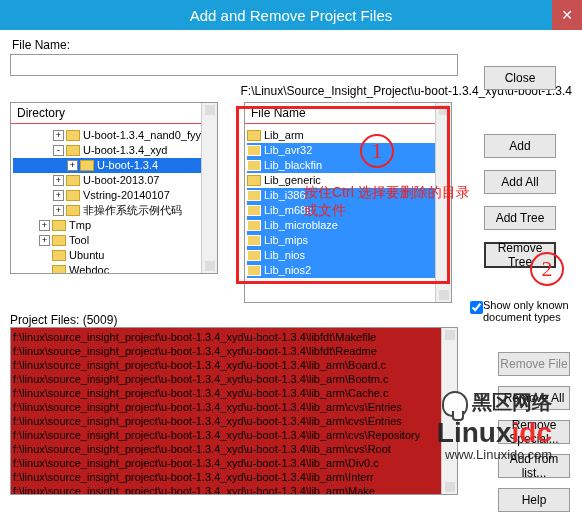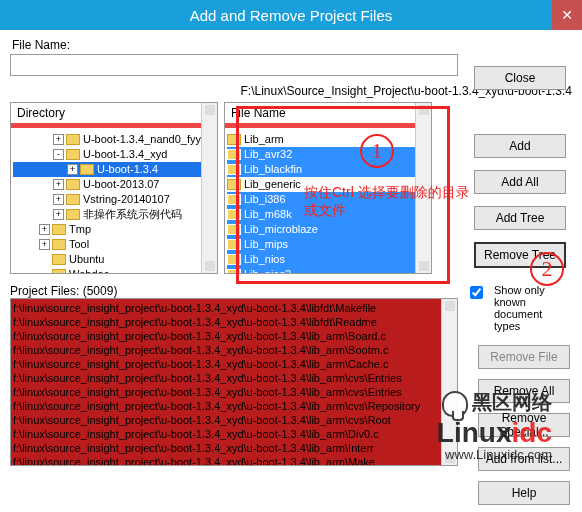--- a/index.html
+++ b/index.html
@@ -5,50 +5,50 @@
 * { box-sizing: border-box; margin: 0; padding: 0; }
 body { font-family: "Microsoft YaHei", Tahoma, sans-serif; font-size: 12px; background: #fff; width: 582px; height: 512px; position: relative; overflow: hidden; }
 .titlebar { background: #1a9fda; color: #fff; height: 30px; display: flex; align-items: center; justify-content: center; position: relative; }
 .titlebar-text { font-size: 15px; }
 .title-btns { position: absolute; right: 0; top: 0; display: flex; }
 .title-btn { width: 30px; height: 30px; display: flex; align-items: center; justify-content: center; }
 .title-btn.close { background: #c75050; color: #fff; font-size: 14px; }
 .content { padding: 8px 10px; position: relative; }
 .filename-label { margin-left: 2px; }
 .filename-input { width: 448px; height: 22px; border: 1px solid #999; font-size: 12px; padding: 2px 4px; margin-top: 2px; }
-.btn { width: 92px; height: 24px; background: #e8e8e8; border: 1px solid #999; font-size: 12px; cursor: pointer; display: inline-flex; align-items: center; justify-content: center; }
+.btn { width: 72px; height: 24px; background: #e8e8e8; border: 1px solid #999; font-size: 12px; cursor: pointer; display: inline-flex; align-items: center; justify-content: center; }
 .btn.emph { border: 2px solid #333; height: 26px; }
 .btn.disabled { color: #888; }
 .right-col { position: absolute; right: 12px; top: 36px; display: flex; flex-direction: column; gap: 12px; align-items: center; }
 .right-col .spacer { height: 20px; }
 .path-display { margin-top: 8px; margin-bottom: 4px; font-size: 12px; text-align: right; }
 .panels { display: flex; gap: 6px; }
 .panel { border: 1px solid #999; background: #fff; }
-.panel-header { border-bottom: 5px solid #ef4444; padding: 3px 6px; background: #fff; }
+.panel-header { border-bottom: 1px solid #ef4444; padding: 3px 6px; background: #fff; }
 .dir-panel { width: 208px; height: 172px; overflow: auto; }
-.file-panel { width: 208px; height: 172px; overflow: auto; }
+.file-panel { width: 208px; height: 201px; overflow: auto; margin-left: 20px; }
 .tree { padding: 4px 2px; font-size: 11px; line-height: 15px; }
 .tree-row { display: flex; align-items: center; white-space: nowrap; }
 .tree-row.sel { background: #1a73e8; color: #fff; }
 .exp { width: 11px; height: 11px; border: 1px solid #888; display: inline-flex; align-items: center; justify-content: center; font-size: 9px; line-height: 9px; margin-right: 2px; flex-shrink: 0; color: #000; background: #fff; }
 .exp.blank { border: none; }
 .folder-icon { width: 14px; height: 11px; background: #f3d163; border: 1px solid #c9a227; margin-right: 3px; flex-shrink: 0; }
 .filelist { padding: 4px 2px; font-size: 11px; line-height: 15px; }
 .file-row { display: flex; align-items: center; white-space: nowrap; }
 .file-row.sel { background: #3090ff; color: #fff; }
 .file-row.sel .folder-icon { border-color: #fff; }
 .red-box { position: absolute; border: 3px solid #e22; pointer-events: none; }
 .red-circle { position: absolute; width: 34px; height: 34px; border: 2px solid #e22; border-radius: 50%; color: #e22; font-size: 22px; display: flex; align-items: center; justify-content: center; font-family: serif; pointer-events: none; }
 .red-text { position: absolute; color: #e22; font-size: 14px; pointer-events: none; }
-.checkbox-row { display: flex; align-items: flex-start; gap: 11px; font-size: 11px; width: 100px; margin-top: 4px; }
+.checkbox-row { display: flex; align-items: flex-start; gap: 0; font-size: 11px; width: 100px; margin-top: 19px; }
 .checkbox-row input { margin-top: 2px; }
 .proj-label { margin-top: 10px; font-size: 12px; }
 .proj-list { width: 448px; height: 168px; border: 1px solid #999; background: #b91c1c; overflow: auto; font-size: 11px; line-height: 14px; padding: 2px; }
 .proj-list div { white-space: nowrap; }
-.right-col2 { position: absolute; right: 12px; top: 315px; display: flex; flex-direction: column; gap: 10px; align-items: center; }
+.right-col2 { position: absolute; right: 12px; top: 322px; display: flex; flex-direction: column; gap: 10px; align-items: center; }
 .watermark { position: absolute; right: 30px; bottom: 50px; opacity: 0.92; pointer-events: none; text-align: right; }
 .watermark-line1 { font-size: 20px; font-weight: bold; color: #222; }
 .watermark-line2 { font-size: 28px; font-weight: bold; color: #222; }
 .watermark-line2 .red { color: #e22; }
 .watermark-line3 { font-size: 13px; color: #222; margin-top: -2px; }
 .mushroom { display: inline-block; width: 26px; height: 26px; background: #fff; border: 2px solid #333; border-radius: 50% 50% 40% 40%; position: relative; vertical-align: middle; margin-right: 4px; }
 .mushroom::after { content: ""; position: absolute; bottom: -6px; left: 8px; width: 8px; height: 8px; background: #fff; border: 2px solid #333; border-top: none; border-radius: 0 0 4px 4px; }
 .scrollbar-stub { position: absolute; right: 0; top: 0; bottom: 0; width: 16px; background: #f0f0f0; border-left: 1px solid #ccc; }
 .scrollbar-stub::before, .scrollbar-stub::after { content: ""; position: absolute; left: 3px; width: 10px; height: 10px; background: #ddd; }
 .scrollbar-stub::before { top: 2px; }

